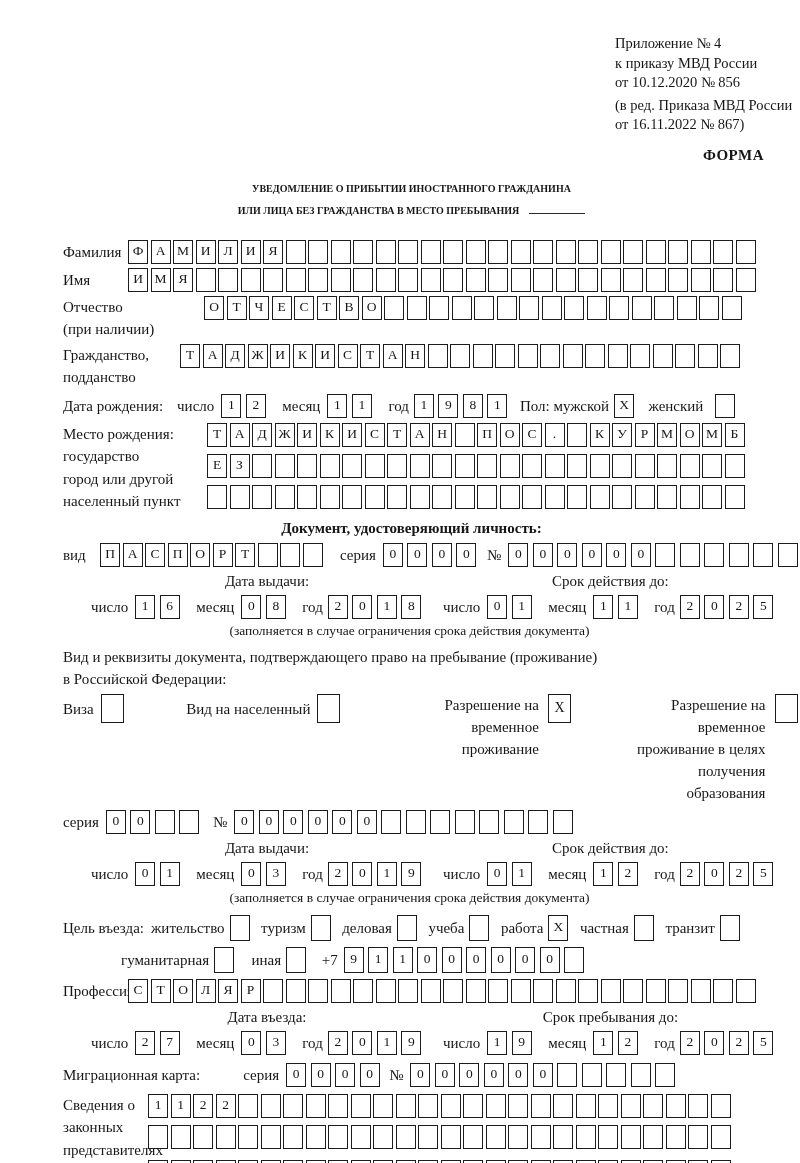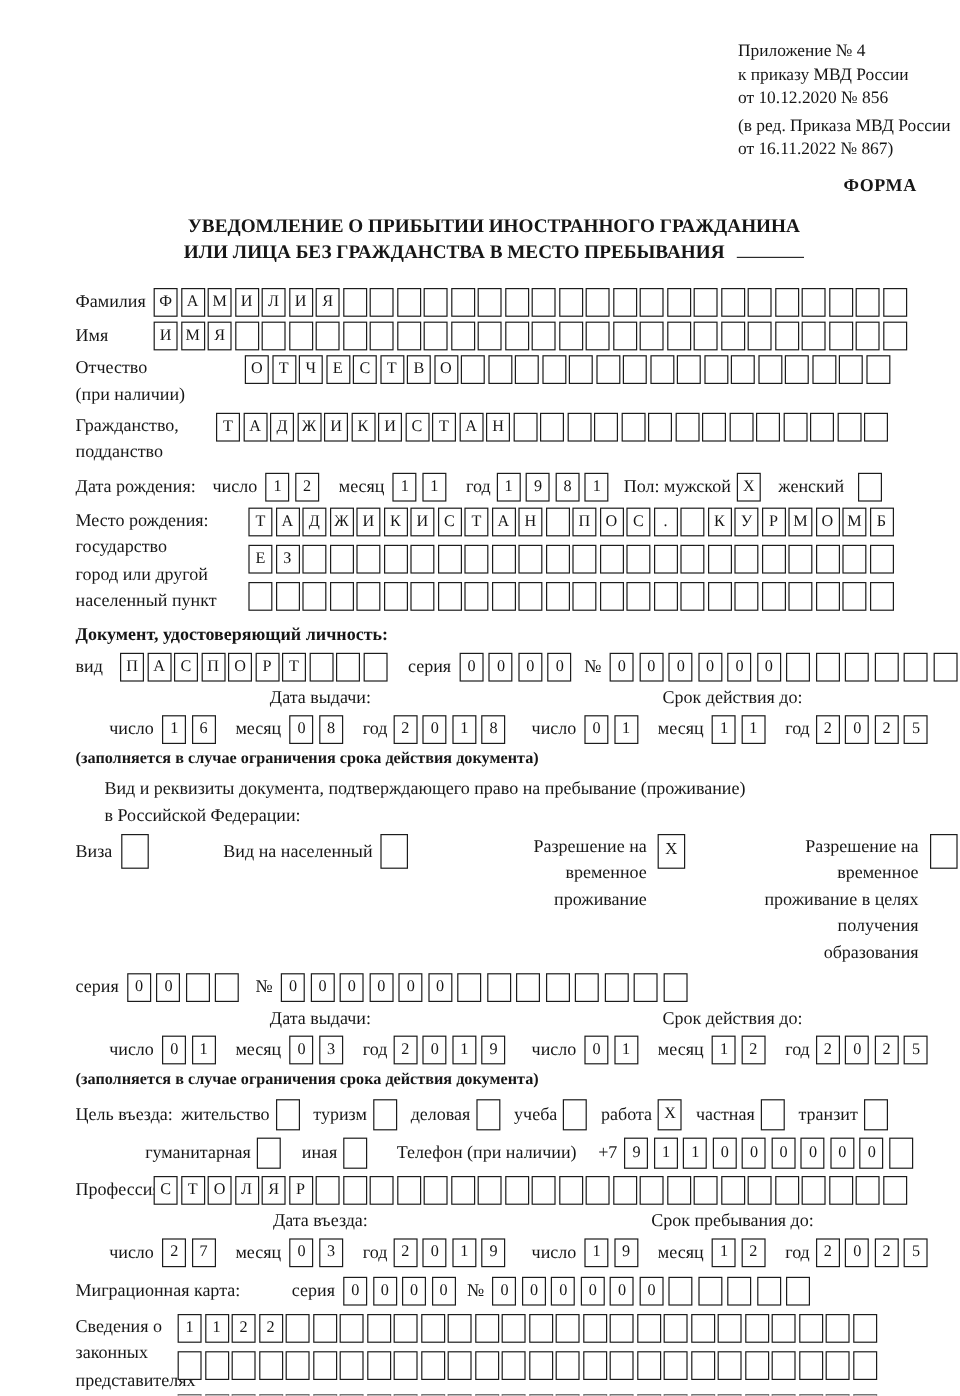--- a/index.html
+++ b/index.html
@@ -19,42 +19,42 @@
     text-align: center; line-height: 20px; font-size: 13.5px;
     background: #fff; flex: 0 0 auto;
   }
   .sp .cell  { margin-right: 4.5px; }   
 
   
   .hdr { margin-left: 552px; width: 210px; line-height: 19.5px; font-size: 14.5px; }
   .hdr .rev { margin-top: 3px; }
   .forma { text-align: right; font-weight: bold; margin: 12px 36px 0 0; letter-spacing: .5px; }
 
-  .title { text-align: center; font-weight: bold; font-size: 16px; line-height: 22px; margin: 14px 40px 0 0; }
+  .title { text-align: center; font-weight: bold; font-size: 10px; line-height: 22px; margin: 14px 40px 0 0; }
   .blank { display: inline-block; width: 56px; height: 13px; border-bottom: 1.9px solid #2a2a2a; margin-left: 10px; }
   .sec1 { font-weight: bold; margin: 24px 28px 0 -6px; text-align: center; font-size: 15px; }
 
   .row { display: flex; align-items: flex-start; margin-top: 3px; }
   .lbl { flex: 0 0 auto; line-height: 25px; white-space: nowrap; }
   .ml  { flex: 0 0 auto; }
   .ml div { line-height: 22.5px; white-space: nowrap; }
   .mt7 { margin-top: 7px; }
 
-  .dochead { font-weight: bold; margin: 5px 40px 0 0; line-height: 21px; }
+  .dochead { text-align: center; font-weight: bold; margin: 5px 40px 0 0; line-height: 21px; }
 
   
   .dates { display: flex; margin-top: 4px; }
   .col1 { width: 352px; flex: 0 0 auto; margin-left: 28px; }
   .dhead { text-align: center; line-height: 19px; }
   .dline { display: flex; align-items: flex-start; margin-top: 4px; }
   .dl { line-height: 25px; margin: 0 7px 0 12px; white-space: nowrap; }
   .dl.first { margin-left: 0; }
-  .note-r { text-align: left; font-size: 13.5px; margin-top: 2px; padding-right: 44px; line-height: 18px; font-weight: bold; }
-
-  .ptext { line-height: 22px; margin-top: 6px; margin-left: 24px; }
+  .note-r { text-align: center; font-size: 13.5px; margin-top: 2px; padding-right: 44px; line-height: 18px; }
+
+  .ptext { line-height: 22px; margin-top: 6px; }
 
   
   .vrow { display: flex; align-items: flex-start; margin-top: 4px; gap: 36px; }
   .vopt { display: flex; align-items: flex-start; }
   .vopt .one { line-height: 30px; margin-right: 7px; white-space: nowrap; }
   .vtxt { text-align: right; line-height: 22px; margin-right: 9px; }
   .vrow .cell { width: 23px; height: 29px; line-height: 25px; font-size: 14px; }
 
   
   .prow { display: flex; align-items: flex-start; margin-top: 8px; }
@@ -588,21 +588,20 @@
       <span class="boxes">
           <span class="cell"></span>
         </span>
     </span>
     <span class="popt" style="margin-left:15px">
       <span class="ol">иная</span>
       <span class="boxes">
           <span class="cell"></span>
         </span>
     </span>
-    <span class="ol" style="margin-left:22px">Телефон (при наличии)</span>
     <span class="phone-pre">+7</span>
     <span class="boxes sp">
         <span class="cell">9</span>
         <span class="cell">1</span>
         <span class="cell">1</span>
         <span class="cell">0</span>
         <span class="cell">0</span>
         <span class="cell">0</span>
         <span class="cell">0</span>
         <span class="cell">0</span>

